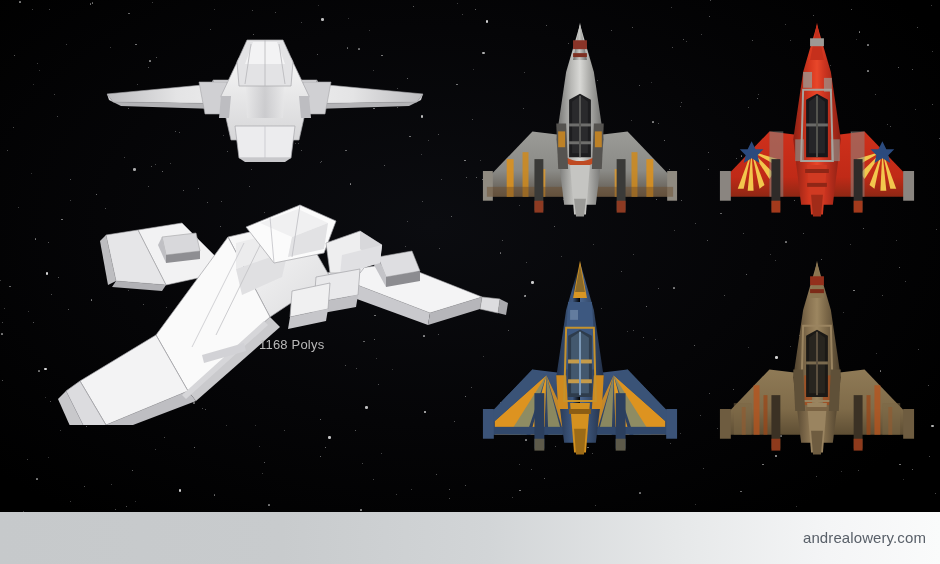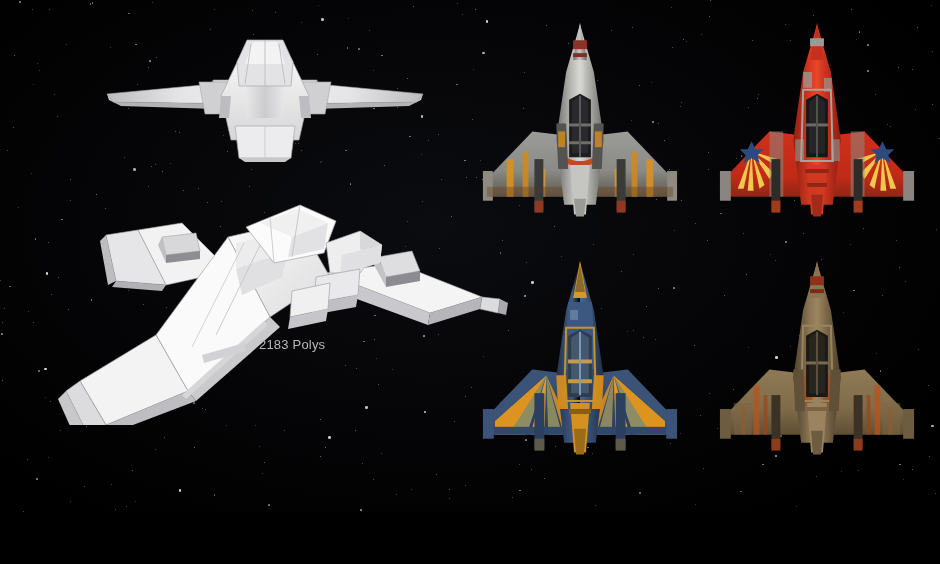--- a/index.html
+++ b/index.html
@@ -603,21 +603,21 @@
     <polygon points="286,92 330,84 328,110 284,118" fill="#e9e9eb" stroke="#a4a4a8" stroke-width="0.7"></polygon>
     <polygon points="284,118 328,110 326,122 282,130" fill="#c0c0c4"></polygon>
     <polygon points="262,106 300,98 298,124 260,132" fill="#f0f0f1" stroke="#a4a4a8" stroke-width="0.7"></polygon>
     <polygon points="260,132 298,124 296,136 258,144" fill="#c6c6ca"></polygon>
 
     <polygon points="36,206 56,246 44,250 28,214" fill="#c8c8cb"></polygon>
 
     <polygon points="172,170 214,158 216,166 174,178" fill="#d2d2d6"></polygon>
   </svg>
 
-  <div id="polyLabel">2183 Polys</div>
+  <div id="polyLabel">1168 Polys</div>
 
   <svg class="tex" style="left:475px;top:12px;" width="212" height="200" viewBox="0 0 212 200">
     <defs>
       <linearGradient id="sgBody" x1="0" y1="0" x2="1" y2="0">
         <stop offset="0" stop-color="#6e6e6c"></stop>
           <stop offset=".32" stop-color="#b9b9b6"></stop>
         <stop offset=".5" stop-color="#d8d8d5"></stop>
           <stop offset=".68" stop-color="#b0b0ad"></stop>
         <stop offset="1" stop-color="#6a6a68"></stop>
       </linearGradient>
@@ -878,14 +878,17 @@
     <polygon points="92,68 120,68 122,144 90,144" fill="none" stroke="#9a8460" stroke-width="2"></polygon>
 
     <polygon points="96,146 116,146 112,196 100,196" fill="#9a8460"></polygon>
     <polygon points="100,174 112,174 110,198 102,198" fill="#6e5c40"></polygon>
     <rect x="95" y="150" width="22" height="4" fill="#7a6344"></rect>
 
     <polygon points="82,112 92,112 94,154 84,154" fill="#5f5038"></polygon>
     <polygon points="130,112 120,112 118,154 128,154" fill="#5f5038"></polygon>
   </svg>
 
+  <div id="footer">
+    <div id="wm">andrealowery.com</div>
+  </div>
 
 </div>
 
 </body></html>

